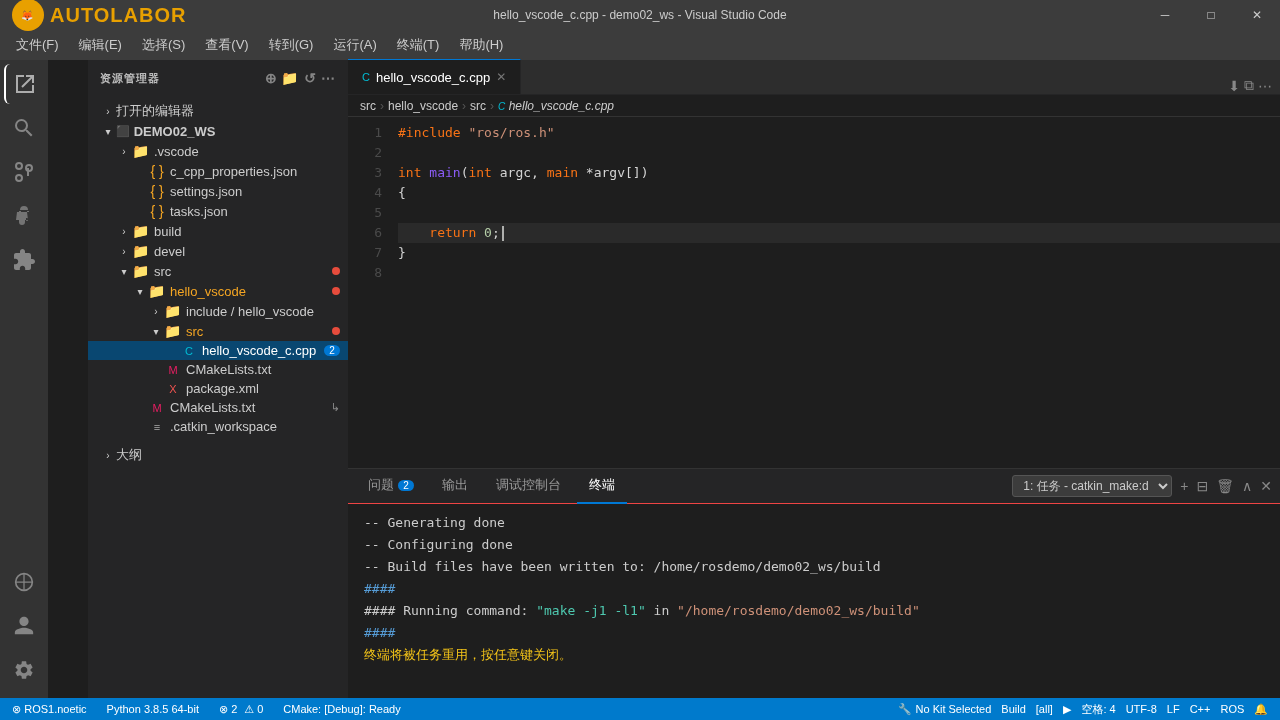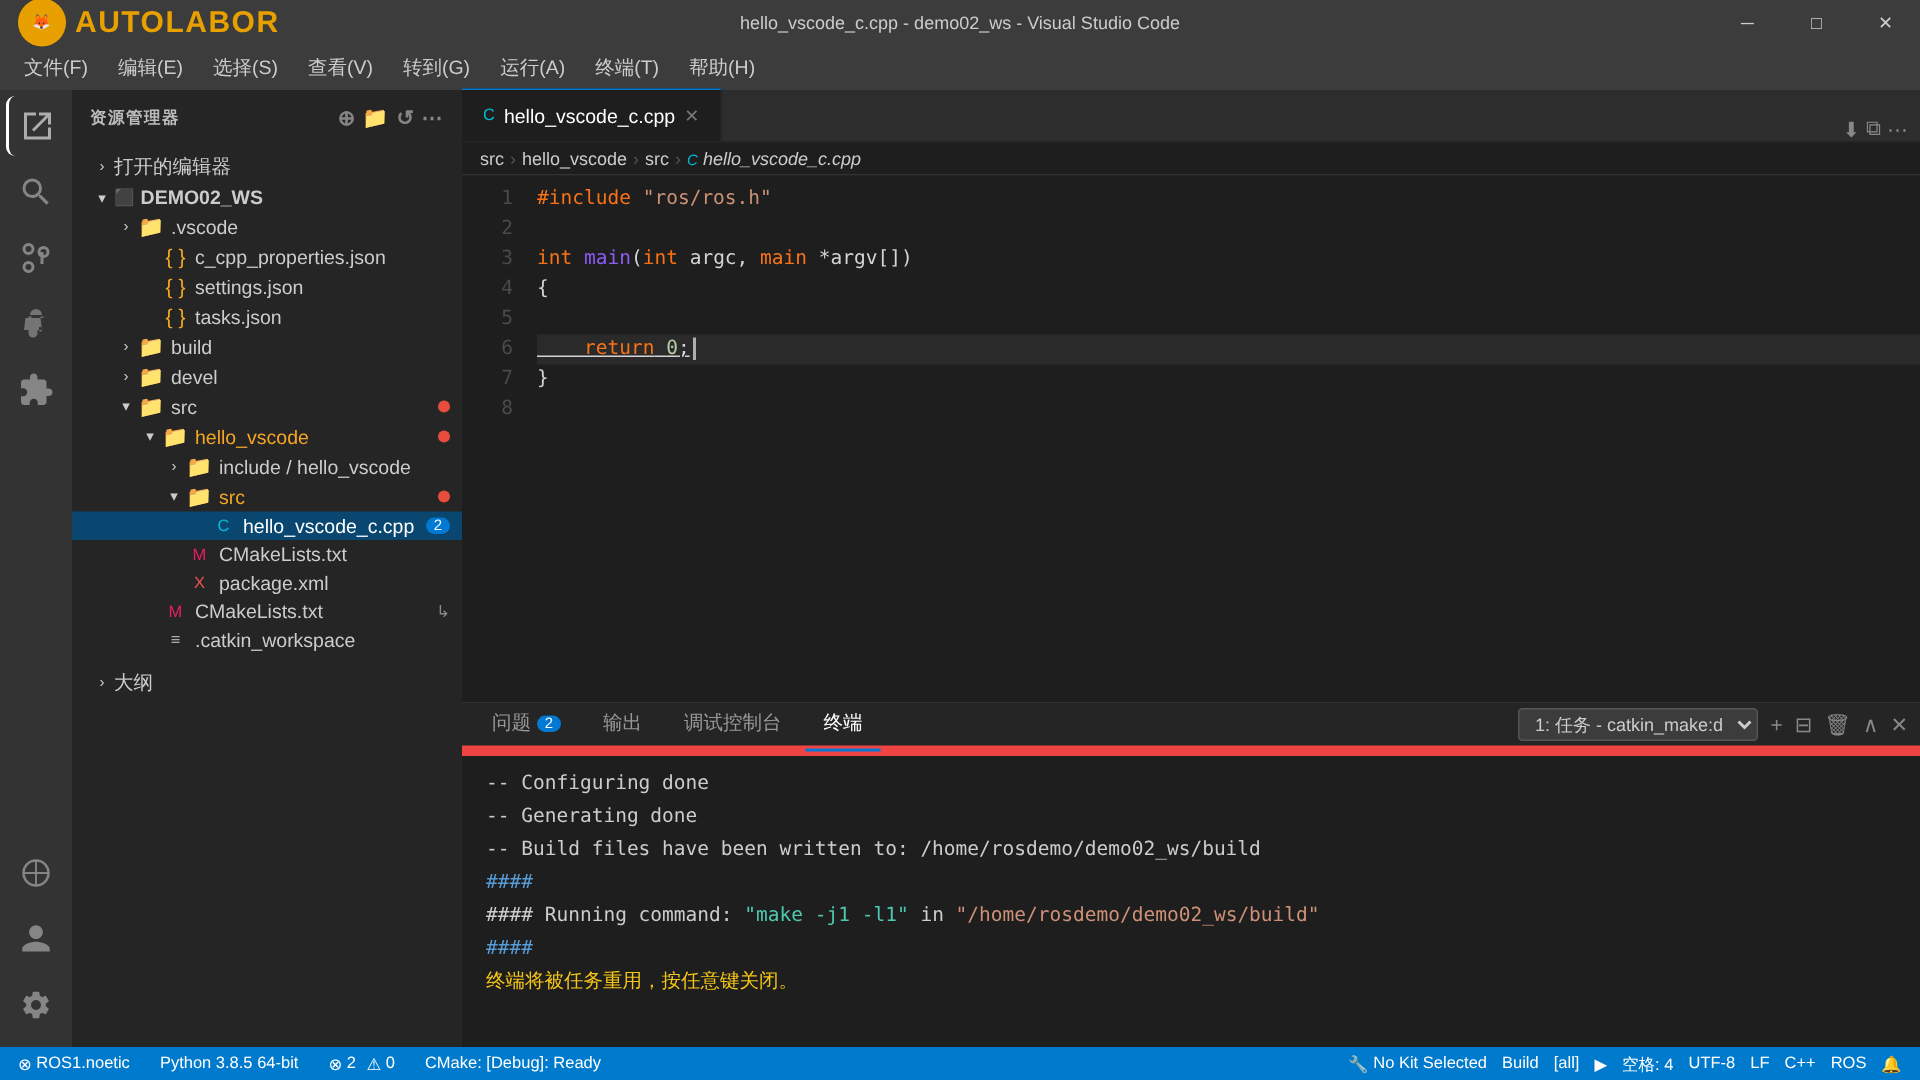--- a/index.html
+++ b/index.html
@@ -85,20 +85,21 @@
       padding-bottom: 8px;
     }
 
     
     #sidebar {
       width: 260px;
       background: #252526;
       display: flex;
       flex-direction: column;
       overflow: hidden;
+      margin-left: 40px;
     }
     #sidebar-header {
       display: flex;
       align-items: center;
       justify-content: space-between;
       padding: 10px 12px;
       font-size: 11px;
       font-weight: bold;
       color: #bbbbbb;
       text-transform: uppercase;
@@ -205,38 +206,38 @@
       font-size: 13px;
       line-height: 20px;
       padding-top: 2px;
       overflow: hidden;
     }
     .code-line { white-space: pre; color: #d4d4d4; height: 20px; }
     .kw { color: #f97316; }
     .str { color: #ce9178; }
     .fn { color: #8b5cf6; }
     .num { color: #b5cea8; }
-    .cursor-line { background: #2a2a2a; text-decoration: underline; }
+    .cursor-line { background: #2a2a2a; }
 
     
     #panel {
       height: 230px;
       background: #1e1e1e;
       border-top: 1px solid #333;
       display: flex;
       flex-direction: column;
     }
     #panel-tabs {
       height: 35px;
       background: #252526;
       display: flex;
       align-items: center;
       padding: 0 8px;
       gap: 4px;
-      border-bottom: 7px solid #ef4444;
+      border-bottom: 1px solid #ef4444;
       justify-content: center;
     }
     .panel-tab {
       padding: 0 12px;
       height: 35px;
       display: flex;
       align-items: center;
       cursor: pointer;
       font-size: 13px;
       color: #999;
@@ -584,22 +585,22 @@
           </select>
           <span class="panel-action">+</span>
           <span class="panel-action">⊟</span>
           <span class="panel-action">🗑</span>
           <span class="panel-action">∧</span>
           <span class="panel-action">✕</span>
         </div>
       </div>
 
       <div id="panel-content">
+        <div class="terminal-line">-- Generating done</div>
         <div class="terminal-line">-- Configuring done</div>
-        <div class="terminal-line">-- Generating done</div>
         <div class="terminal-line">-- Build files have been written to: /home/rosdemo/demo02_ws/build</div>
         <div class="terminal-hash">####</div>
         <div class="terminal-line">#### Running command: <span class="terminal-cmd">"make -j1 -l1"</span> in <span class="terminal-path">"/home/rosdemo/demo02_ws/build"</span></div>
         <div class="terminal-hash">####</div>
         <div class="terminal-warning">终端将被任务重用，按任意键关闭。</div>
       </div>
     </div>
   </div>
 </div>
 

